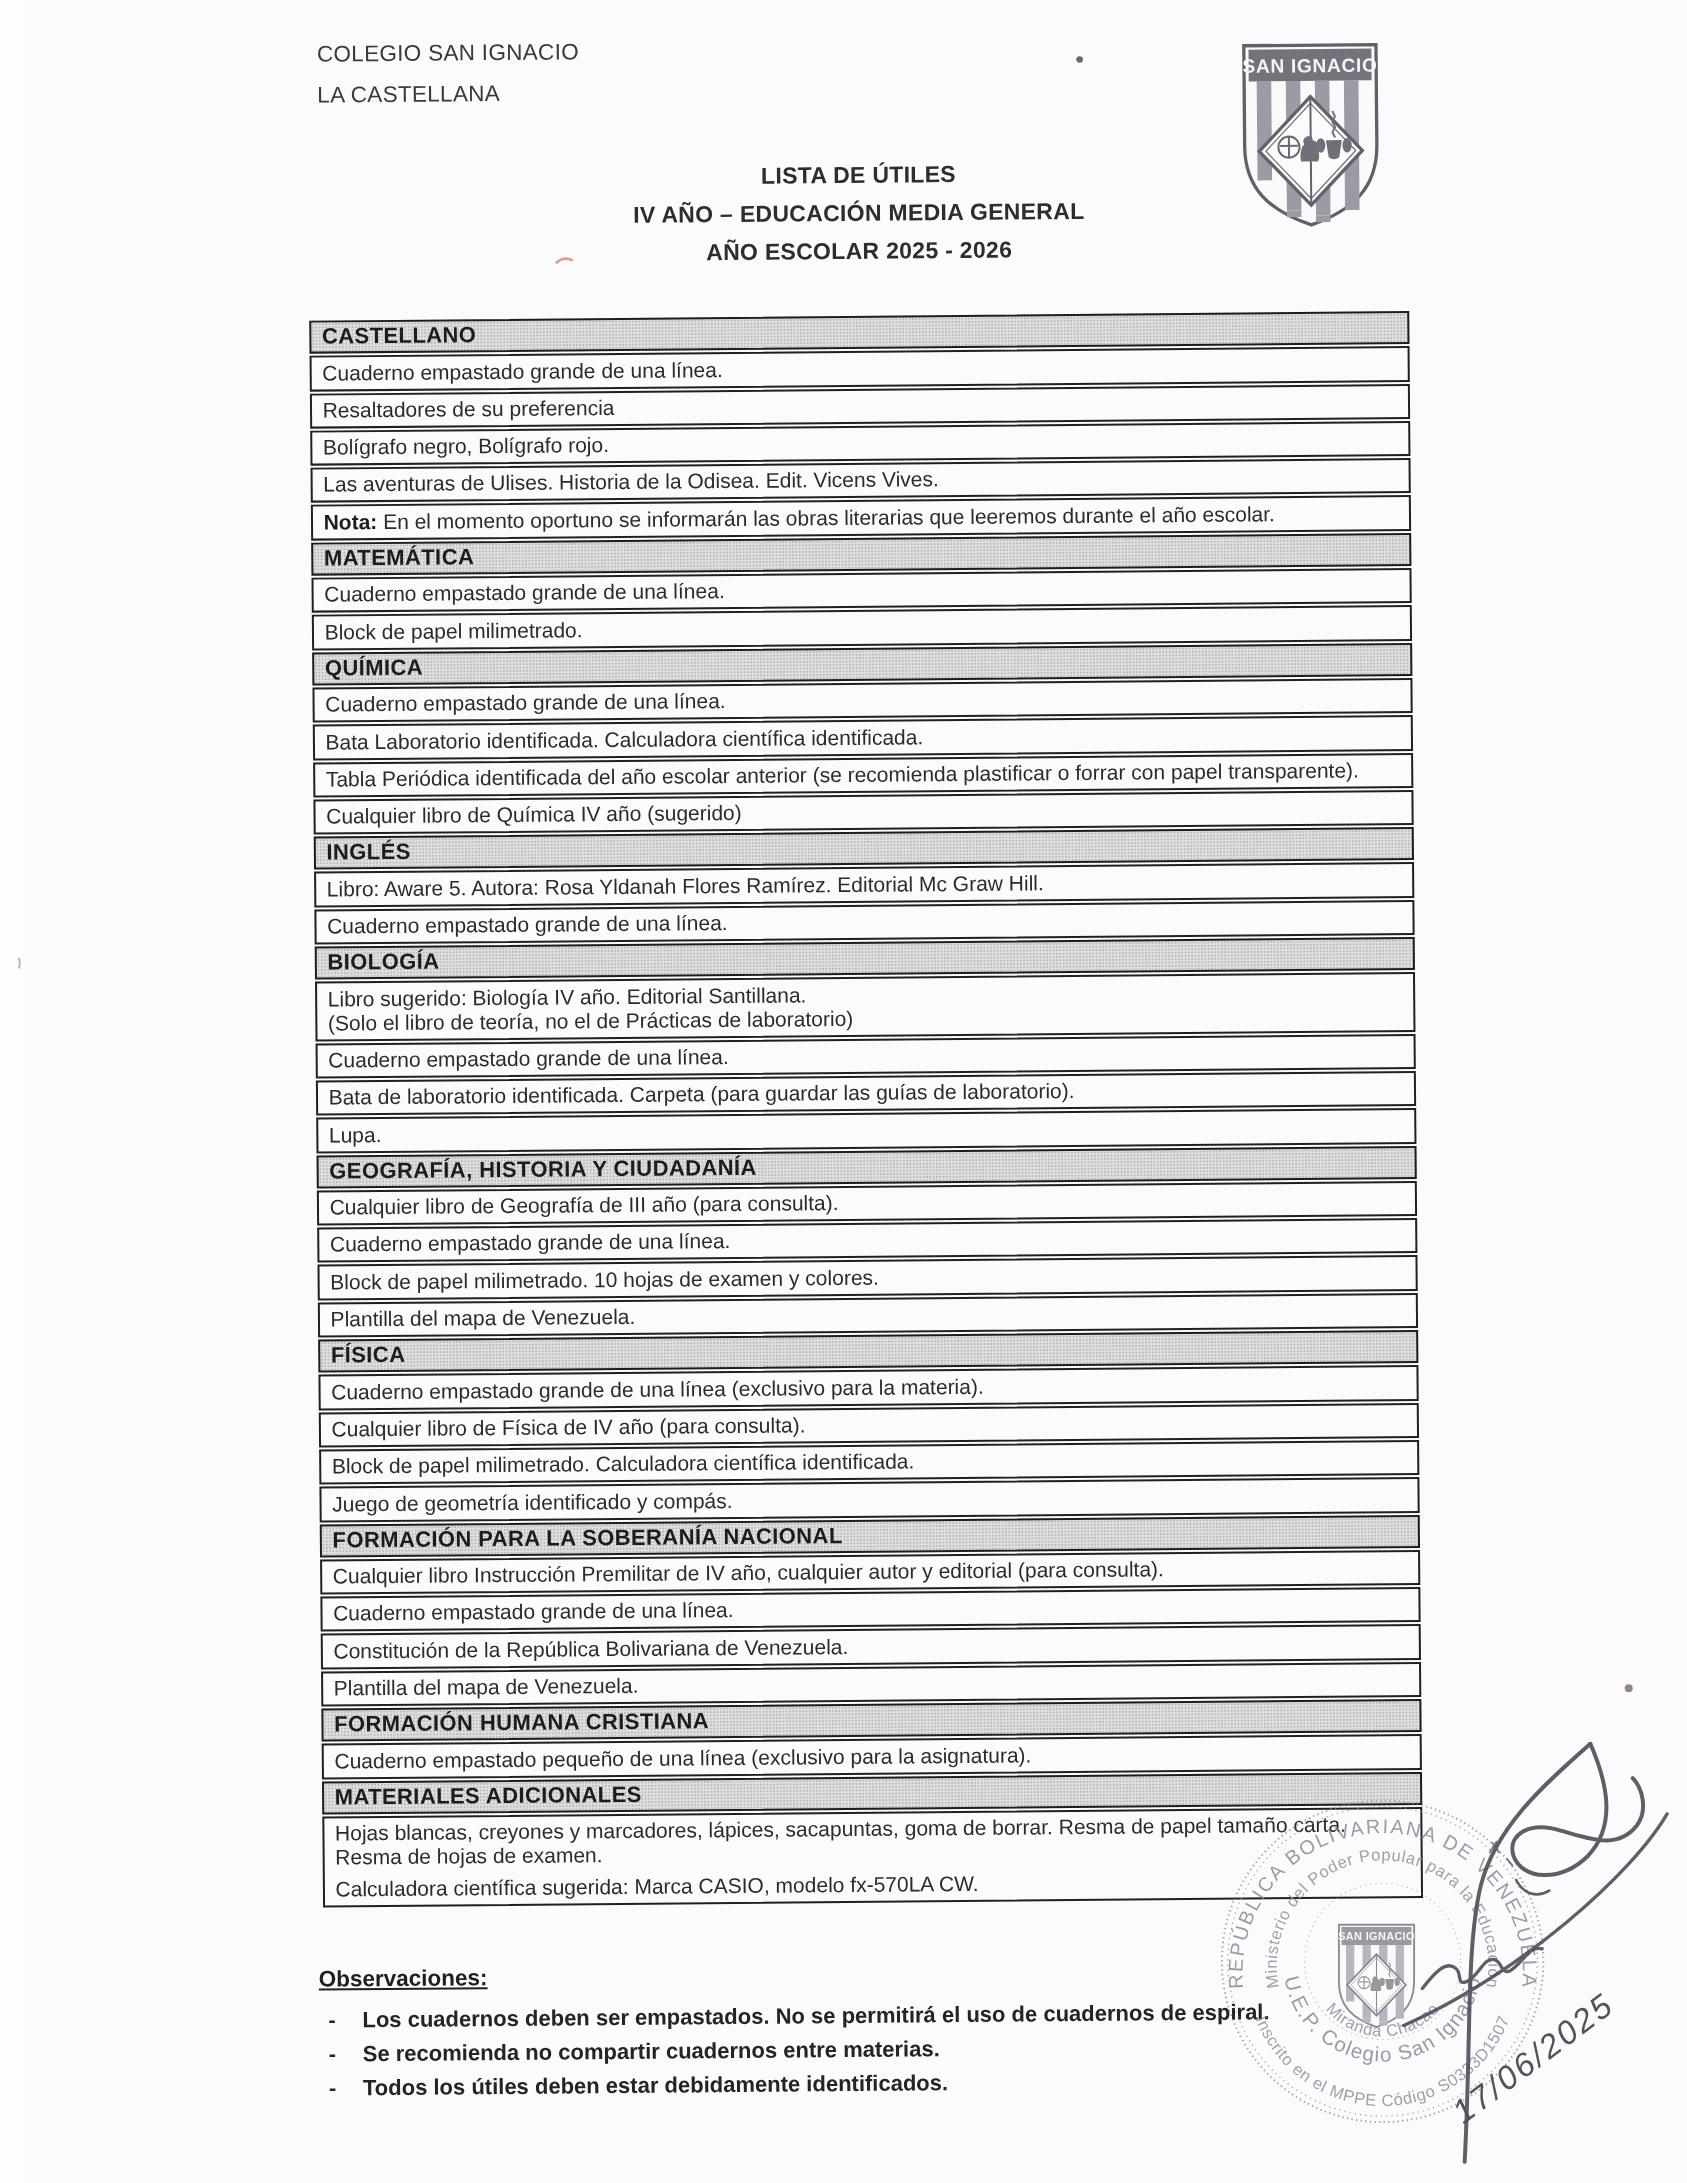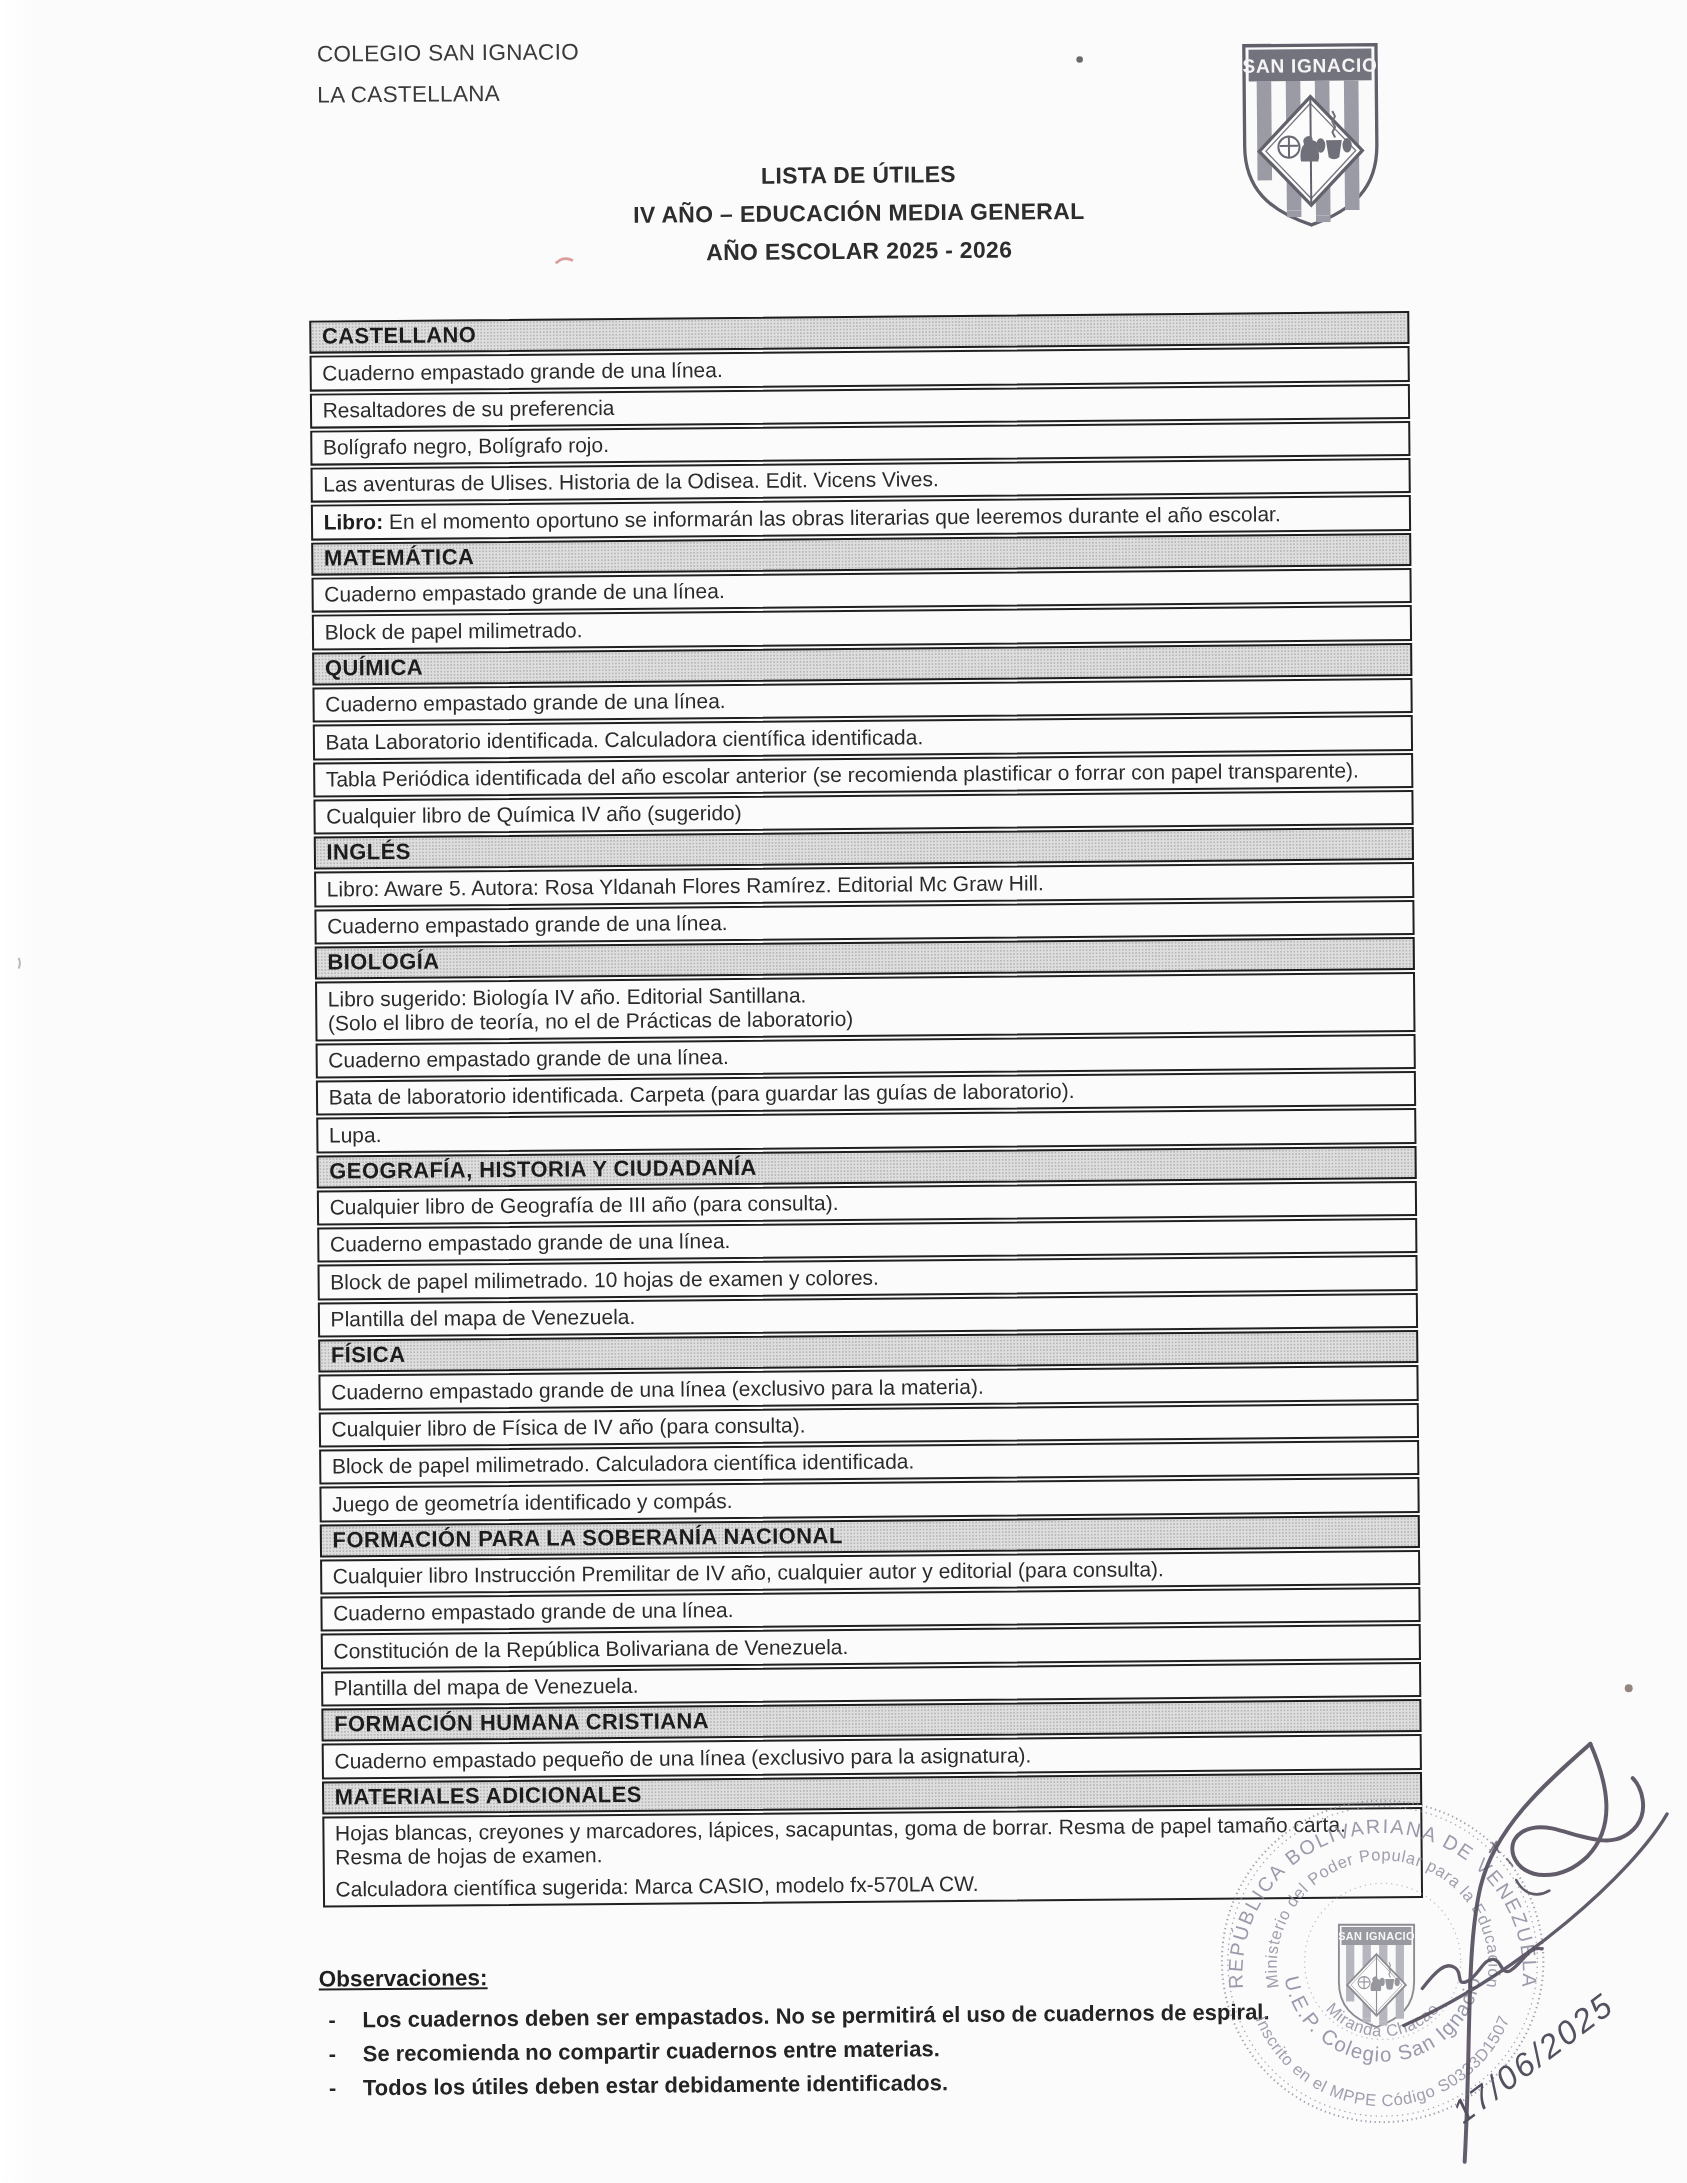--- a/index.html
+++ b/index.html
@@ -93,21 +93,21 @@
         <div class="item-row">
           <div class="cell-line">Resaltadores de su preferencia</div>
         </div>
         <div class="item-row">
           <div class="cell-line">Bolígrafo negro, Bolígrafo rojo.</div>
         </div>
         <div class="item-row">
           <div class="cell-line">Las aventuras de Ulises. Historia de la Odisea. Edit. Vicens Vives.</div>
         </div>
         <div class="item-row">
-          <div class="cell-line"><span class="nota-prefix">Libro: </span>En el momento oportuno se informarán las obras literarias que leeremos durante el año escolar.</div>
+          <div class="cell-line"><span class="nota-prefix">Nota: </span>En el momento oportuno se informarán las obras literarias que leeremos durante el año escolar.</div>
         </div>
         <div class="hdr-row">MATEMÁTICA</div>
         <div class="item-row">
           <div class="cell-line">Cuaderno empastado grande de una línea.</div>
         </div>
         <div class="item-row">
           <div class="cell-line">Block de papel milimetrado.</div>
         </div>
         <div class="hdr-row">QUÍMICA</div>
         <div class="item-row">

